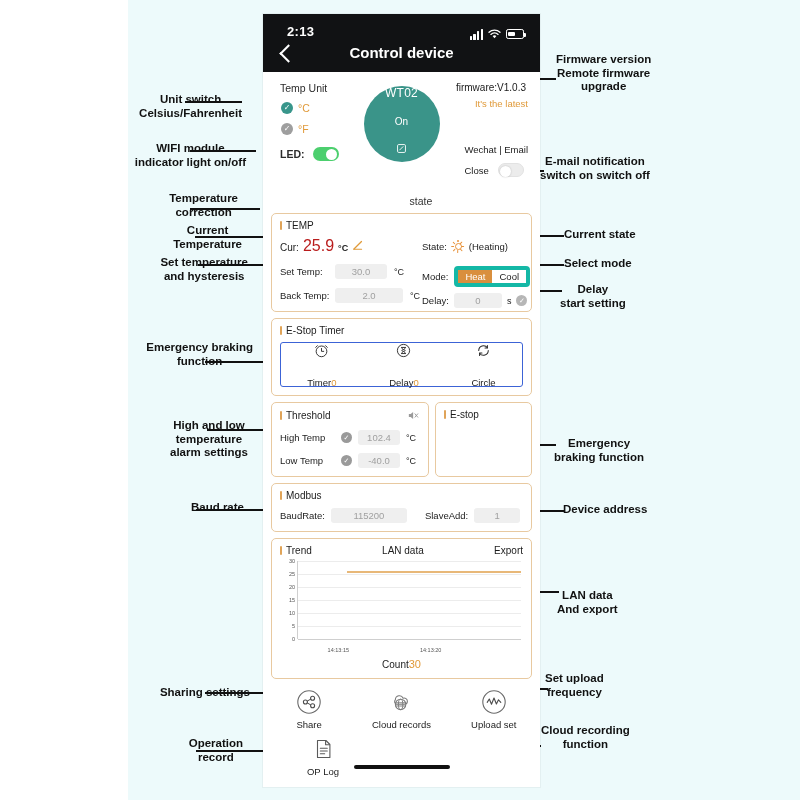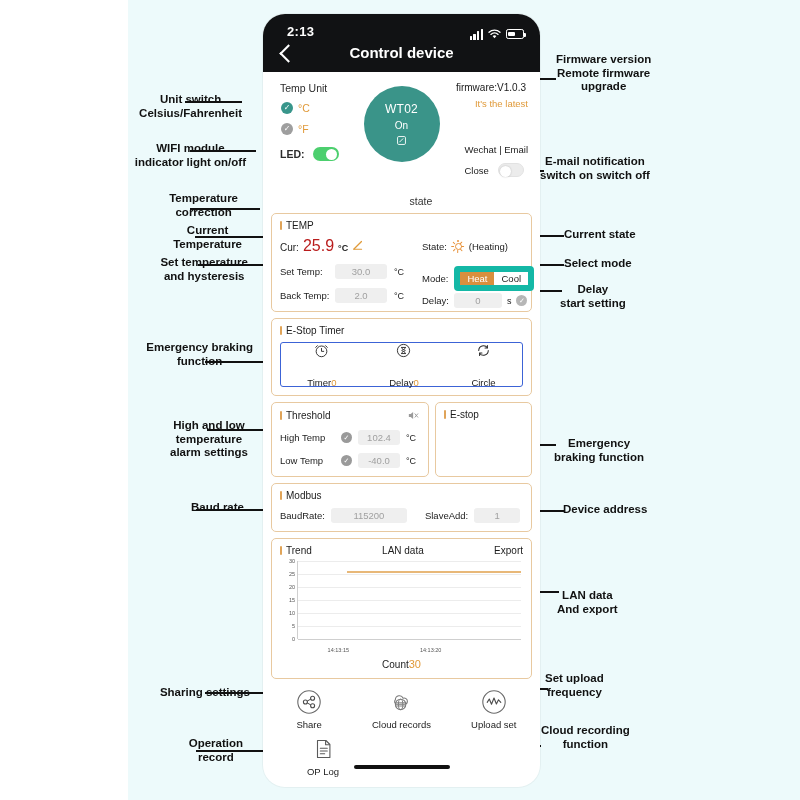--- a/index.html
+++ b/index.html
@@ -13,21 +13,20 @@
   #tint {
     position:absolute; left:128px; top:0; width:672px; height:800px;
     background:#edfafb;
   }
   
   #phone {
     position:absolute; left:263px; top:14px; width:277px; height:773px;
     background:#ffffff; overflow:hidden;
     box-shadow:0 0 0 1px rgba(0,0,0,.04);
     z-index:5;
-    border-radius:22px;
   }
   #statusbar {
     height:58px; background:#111214; color:#fff; position:relative;
   }
   .sb-time {
     position:absolute; left:24px; top:10px; font-size:13px; font-weight:bold;
     letter-spacing:.3px;
   }
   .sb-right { position:absolute; right:16px; top:11px; display:flex; align-items:center; gap:5px; }
   .bars { display:flex; align-items:flex-end; gap:1.5px; height:11px; }
@@ -66,21 +65,21 @@
   #ledrow .lt { font-size:10.5px; color:#2b2b2b; font-weight:bold; }
   .toggle { width:26px; height:14px; border-radius:8px; position:relative; cursor:pointer; }
   .toggle i { position:absolute; width:11px; height:11px; border-radius:50%; background:#fff; top:1.5px; }
   .toggle.on { background:#4ccf6e; }
   .toggle.on i { right:1.5px; }
   .toggle.off { background:#ececec; border:1px solid #e2e2e2; }
   .toggle.off i { left:1.5px; box-shadow:0 0 2px rgba(0,0,0,.22); }
   #circle {
     position:absolute; left:50%; transform:translateX(-50%); top:14px;
     width:76px; height:76px; border-radius:50%; background:#3a9489; color:#fff;
-    display:flex; flex-direction:column; align-items:center; justify-content:center; gap:4px;
+    display:flex; flex-direction:column; align-items:center; gap:16px;
     cursor:pointer;
   }
   #circle .cn { font-size:12px; letter-spacing:.3px; }
   #circle .cs { font-size:10px; }
   #circle .ce { font-size:9px; margin-top:1px; }
   #fw { position:absolute; right:12px; top:10px; text-align:left; }
   #fw .fwv { font-size:10px; color:#1a1a1a; cursor:pointer; }
   #fw .fwl { font-size:9.5px; color:#e09a3a; margin-top:5px;margin-left:19px; }
   #notif { position:absolute; right:12px; top:72px; }
   #notif .nrow1 { font-size:9.5px; color:#1a1a1a; }
@@ -112,21 +111,21 @@
   .curunit { font-size:9px; color:#1c1c1c; font-weight:bold; }
   .pen { color:#e09a3a; font-size:11px; cursor:pointer; line-height:1; }
   .statebox { position:absolute; left:150px; top:26px; display:flex; align-items:center; gap:5px; }
   .statebox .sl { font-size:9.5px; color:#1c1c1c; }
   .sun { width:12px; height:12px; position:relative; }
   .sun::before{content:"";position:absolute;left:3.4px;top:3.4px;width:5px;height:5px;border:1.3px solid #e8923a;border-radius:50%;}
   .ray{position:absolute;left:5.5px;top:-0.5px;width:1.2px;height:2.6px;background:#e8923a;border-radius:1px;transform-origin:0.6px 6.5px;}
   .stext { font-size:9.5px; color:#1c1c1c; }
   .modebox { position:absolute; left:150px; top:52px; display:flex; align-items:center; gap:6px; }
   .modebox .ml { font-size:9.5px; color:#1c1c1c; }
-  .seg { display:flex; border:6px solid #14b8a6; border-radius:4px; overflow:hidden; }
+  .seg { display:flex; border:4px solid #14b8a6; border-radius:4px; overflow:hidden; }
   .seg span { font-size:9.5px; padding:1px 7px; cursor:pointer; }
   .seg .sel { background:#d98f3e; color:#fff; }
   .seg .unsel { background:#fff; color:#1c1c1c; }
   .delaybox { position:absolute; left:150px; top:79px; display:flex; align-items:center; gap:5px; }
   .delaybox .dl { font-size:9.5px; color:#1c1c1c; }
   .chk { width:11px;height:11px;border-radius:50%;background:#b6b6b6;color:#fff;font-size:7px;
          display:flex;align-items:center;justify-content:center; cursor:pointer;}
   
   #estoptimer .tbar {
     margin-top:6px; border:1.4px solid #3c63d6; border-radius:3px; height:45px;
@@ -315,21 +314,21 @@
     <div class="modebox">
       <span class="ml">Mode:</span>
       <span class="seg">
         <span class="sel">Heat</span>
         <span class="unsel">Cool</span>
       </span>
     </div>
 
     <div class="frow" style="margin-top:9px">
       <span class="fl" style="width:55px">Back Temp:</span>
-      <span class="finput" style="width:52px">2.0</span>
+      <span class="finput" style="width:68px">2.0</span>
       <span class="unit" style="margin-left:7px">°C</span>
     </div>
 
     <div class="delaybox">
       <span class="dl">Delay:</span>
       <span class="finput" style="width:48px">0</span>
       <span class="unit">s</span>
       <span class="chk">✓</span>
     </div>
   </div>

